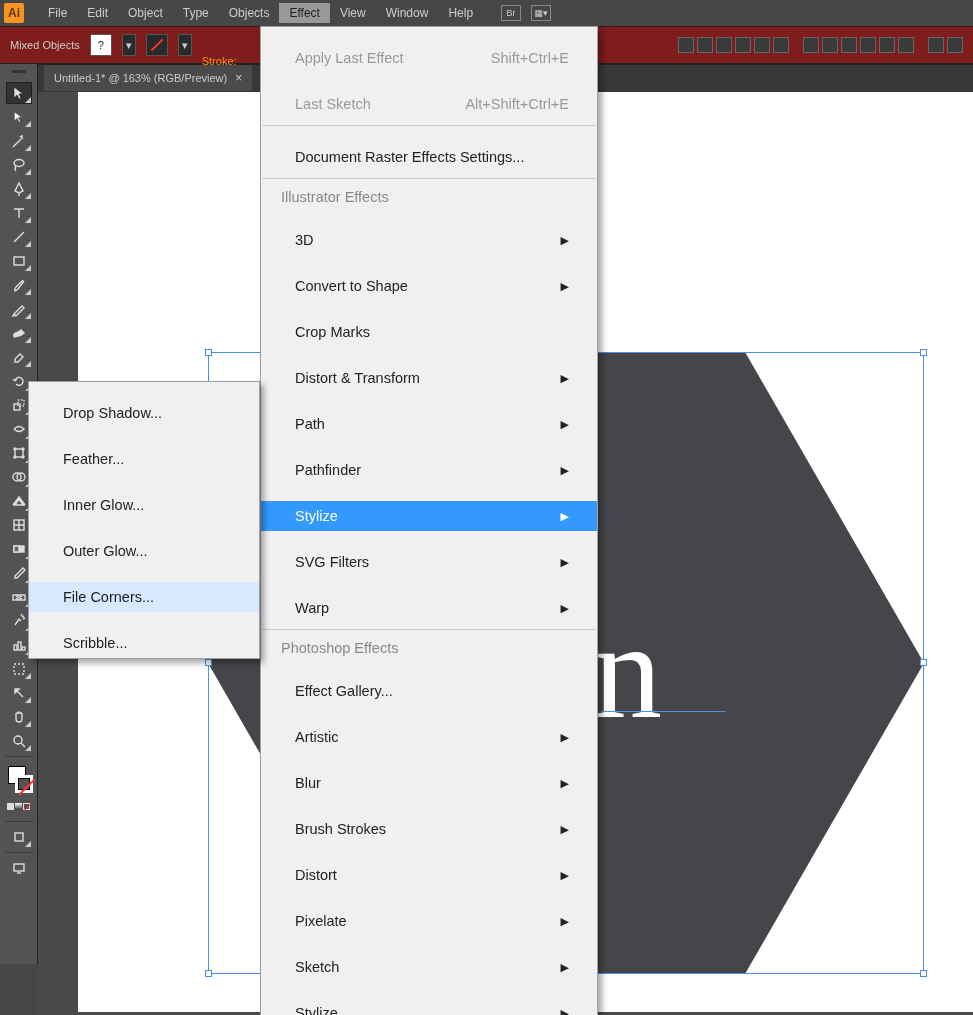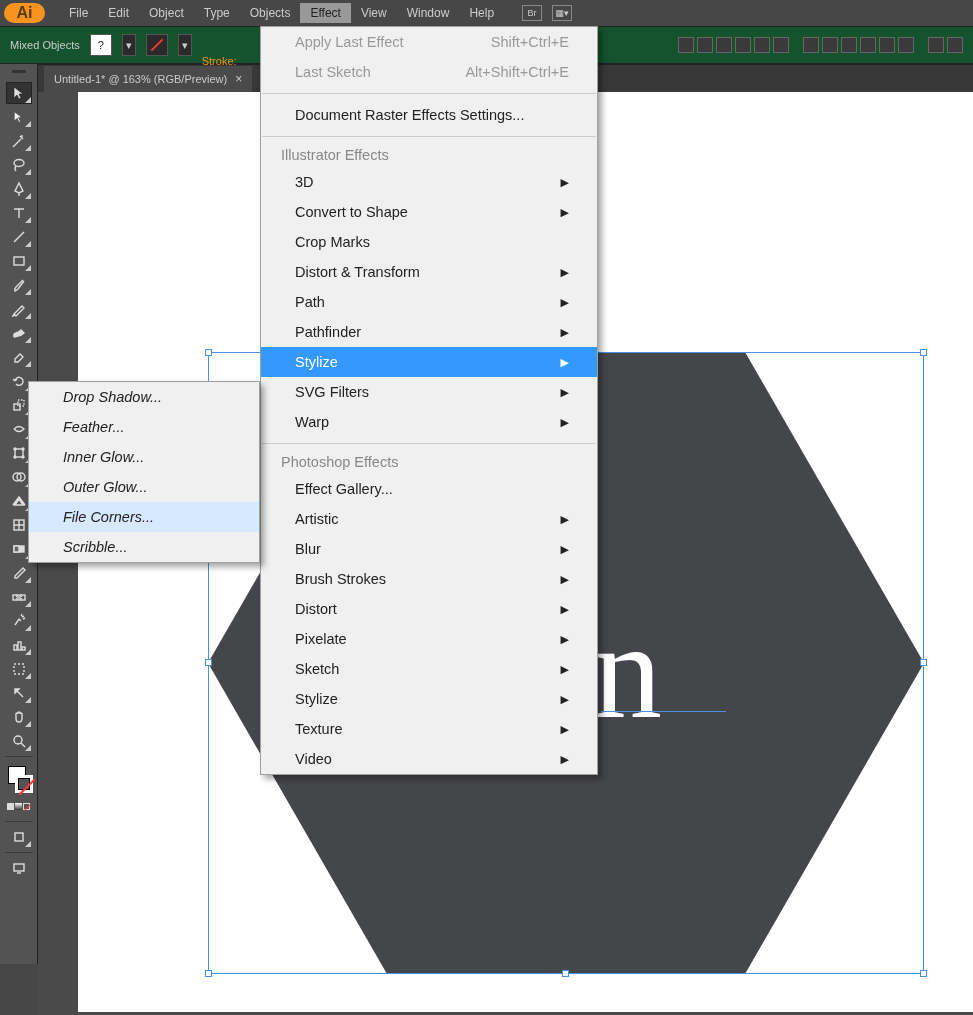--- a/index.html
+++ b/index.html
@@ -1,34 +1,34 @@
 <!DOCTYPE html>
 <html><head>
 <meta charset="utf-8">
 <style>
 * { margin: 0; padding: 0; box-sizing: border-box; font-family: "Segoe UI", Tahoma, sans-serif; }
 body { background: #474747; width: 973px; height: 1015px; overflow: hidden; position: relative; color: #ccc; }
 
 
 .menubar { height: 26px; background: #474747; display: flex; align-items: center; padding-left: 4px; font-size: 12px; }
-.app-logo { width: 41px; height: 20px; background: #f7931e; color: #5b3a00; font-weight: bold; font-size: 16px; display: flex; align-items: center; justify-content: center; border-radius: 10px; margin-right: 14px; }
+.app-logo { width: 20px; height: 20px; background: #f7931e; color: #5b3a00; font-weight: bold; font-size: 12px; display: flex; align-items: center; justify-content: center; border-radius: 2px; margin-right: 14px; }
 .menubar-item { padding: 3px 10px; cursor: default; }
 .menubar-item.active { background: #999; color: #222; }
 .menubar-right { margin-left: 18px; display: flex; gap: 10px; align-items: center; }
 .mb-icon { width: 20px; height: 16px; border: 1px solid #888; display: flex; align-items: center; justify-content: center; font-size: 9px; }
 
 
-.controlbar { height: 38px; background: #14532d; border-top: 1px solid #222; border-bottom: 1px solid #222; display: flex; align-items: center; padding: 0 10px; font-size: 11px; gap: 10px; }
+.controlbar { height: 38px; background: #7f1d1d; border-top: 1px solid #222; border-bottom: 1px solid #222; display: flex; align-items: center; padding: 0 10px; font-size: 11px; gap: 10px; }
 .ctl-box { width: 22px; height: 22px; background: #2a2a2a; border: 1px solid #555; display:flex; align-items:center; justify-content:center; }
 .stroke-label { color: #f7931e; text-decoration: underline; margin-top: 32px; }
 .align-icons { margin-left: auto; display: flex; gap: 3px; }
 .align-icon { width: 16px; height: 16px; background: #3a3a3a; border:1px solid #666; }
 
 
-.tabbar { height: 28px; background: #383838; display: flex; align-items: center; padding-left: 44px; font-size: 11px; border-top:1px solid #222; }
+.tabbar { height: 28px; background: #383838; display: flex; align-items: flex-start; padding-left: 44px; font-size: 11px; border-top:1px solid #222; }
 .tab { padding: 6px 10px; background: #4a4a4a; display:flex; align-items:center; gap:8px; }
 .tab-close { font-size:12px; }
 
 
 .left-toolbar { position: absolute; left: 0; top: 64px; width: 38px; background: #535353; height: 900px; display: flex; flex-direction: column; align-items: center; padding-top: 6px; gap: 2px; border-right:1px solid #222; }
 .tool { width: 26px; height: 22px; display: flex; align-items: center; justify-content: center; color: #ddd; font-size: 14px; position:relative; }
 .tool.selected { background: #333; box-shadow: inset 0 0 0 1px #222; }
 .tool.corner::after { content:''; position:absolute; right:1px; bottom:1px; border:3px solid transparent; border-right-color:#ccc; border-bottom-color:#ccc; width:0; height:0; }
 .tool svg { width:16px; height:16px; fill:none; stroke:#ddd; stroke-width:1.4; }
 .tool-divider { width:28px; height:1px; background:#3a3a3a; margin:2px 0;}
@@ -48,28 +48,28 @@
 .sel-box { position:absolute; left:170px; top:260px; width:716px; height:622px; border:1px solid #4a90e2; }
 .sel-handle { position:absolute; width:7px; height:7px; background:#fff; border:1px solid #4a90e2; }
 .sel-box .h1{left:-4px;top:-4px;} .sel-box .h2{left:calc(50% - 4px);top:-4px;} .sel-box .h3{right:-4px;top:-4px;}
 .sel-box .h4{left:-4px;top:calc(50% - 4px);} .sel-box .h5{right:-4px;top:calc(50% - 4px);}
 .sel-box .h6{left:-4px;bottom:-4px;} .sel-box .h7{left:calc(50% - 4px);bottom:-4px;} .sel-box .h8{right:-4px;bottom:-4px;}
 .text-sel { position:absolute; left:563px; top:550px; width:125px; height:70px; border-bottom:1px solid #4a90e2; }
 
 
 .menu { position: absolute; background: #f0f0f0; border: 1px solid #a0a0a0; box-shadow: 4px 4px 6px rgba(0,0,0,0.35); font-size: 14.5px; color: #222; }
 .menu-main { left: 260px; top: 26px; width: 338px; }
-.menu-item { padding: 4px 28px 4px 34px; display:flex; justify-content:space-between; align-items:center; line-height:22px; }
+.menu-item { padding: 4px 28px 4px 34px; display:flex; justify-content:space-between; align-items:center; line-height:22px;margin-top:16px; }
 .menu-item.disabled { color: #999; }
 .menu-item.highlighted { background: #3399ff; color: #fff; }
 .menu-item .arrow { font-size: 11px; }
 .menu-sep { height:1px; background:#ccc; margin:6px 1px; }
 .menu-section { font-size: 14.5px; color:#888; padding: 4px 0 4px 20px; }
 
-.menu-sub { left: 28px; top: 381px; width: 232px; font-style: italic; }
+.menu-sub { left: 28px; top: 381px; width: 232px; }
 .menu-sub .menu-item.hover { background: #d6e9ff; }
 </style>
 </head>
 <body>
 
 <div class="menubar">
   <div class="app-logo">Ai</div>
   <div class="menubar-item">File</div>
   <div class="menubar-item">Edit</div>
   <div class="menubar-item">Object</div>

